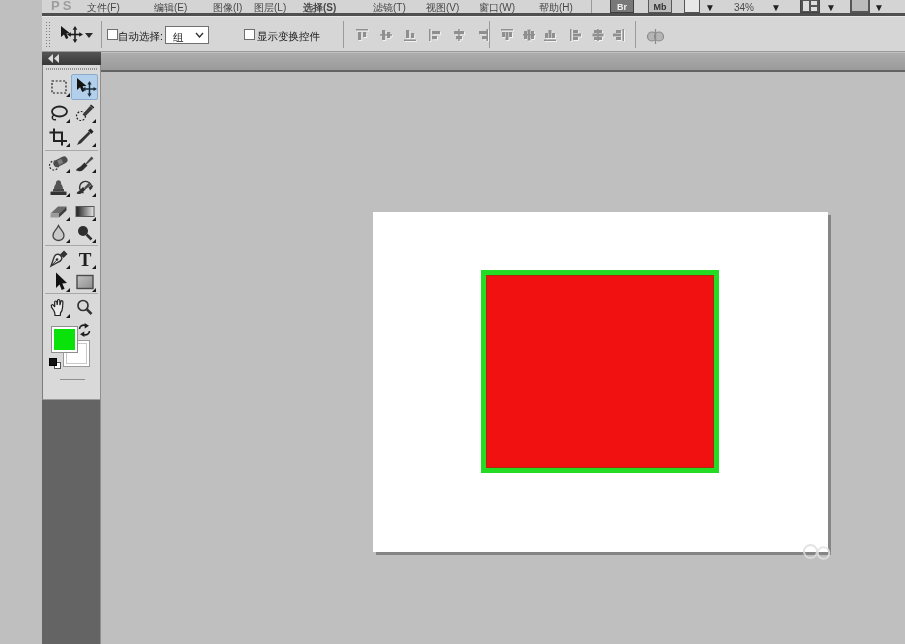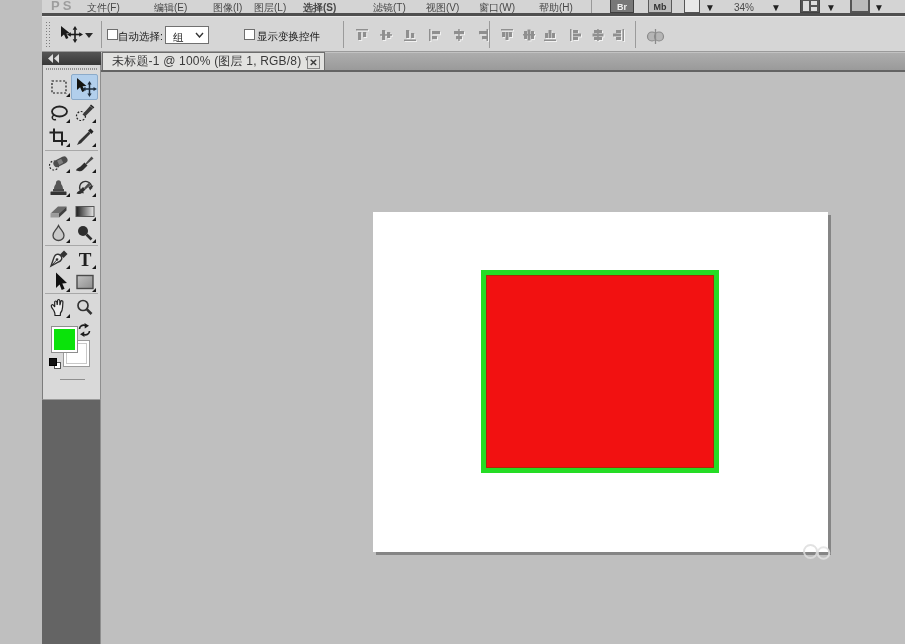--- a/index.html
+++ b/index.html
@@ -267,23 +267,20 @@
       <line x1="10.5" y1="1" x2="10.5" y2="16" stroke="#8a8a8a" stroke-width="1.3"></line>
     </svg>
   </div>
 
   <div id="tabstrip" class="abs"></div>
   <div id="toolhdr" class="abs">
     <svg width="16" height="9" style="position:absolute;left:5px;top:2px;" viewBox="0 0 16 9">
       <path d="M6 0 L1 4.5 L6 9 Z M12 0 L7 4.5 L12 9 Z" fill="#dcdcdc"></path>
     </svg>
   </div>
-  <div id="tab" class="abs">未标题-1 @ 100% (图层 1, RGB/8) *
-    <span id="tabclose">✕</span>
-  </div>
 
   <div id="canvas" class="abs">
     <div id="doc">
       <div id="grect">
           <div id="rrect"></div>
         </div>
     </div>
     <svg class="abs" style="left:700px;top:472px;opacity:.85;" width="34" height="22" viewBox="0 0 34 22">
       <circle cx="8.5" cy="7.5" r="6.5" fill="none" stroke="#dedede" stroke-width="2"></circle>
       <circle cx="21.5" cy="9" r="5.8" fill="none" stroke="#e2e2e2" stroke-width="2"></circle>

